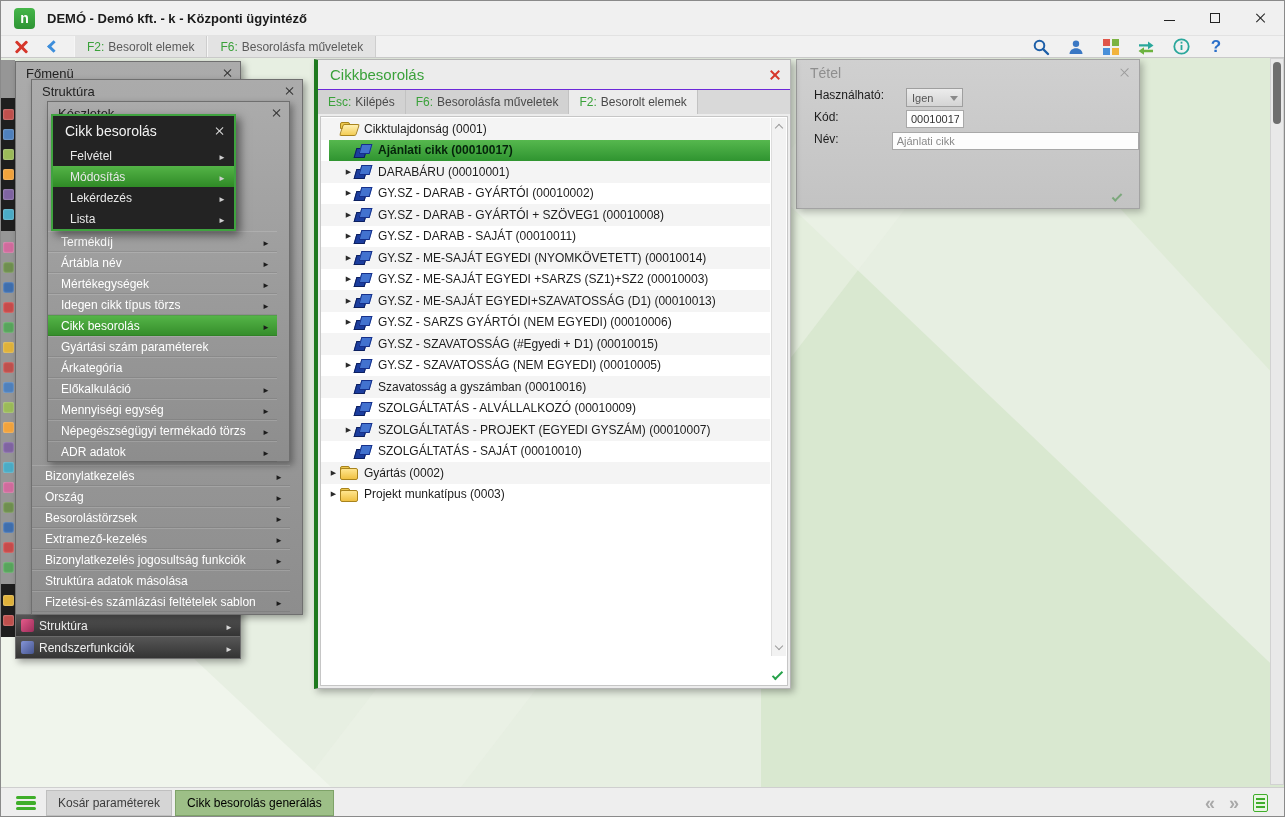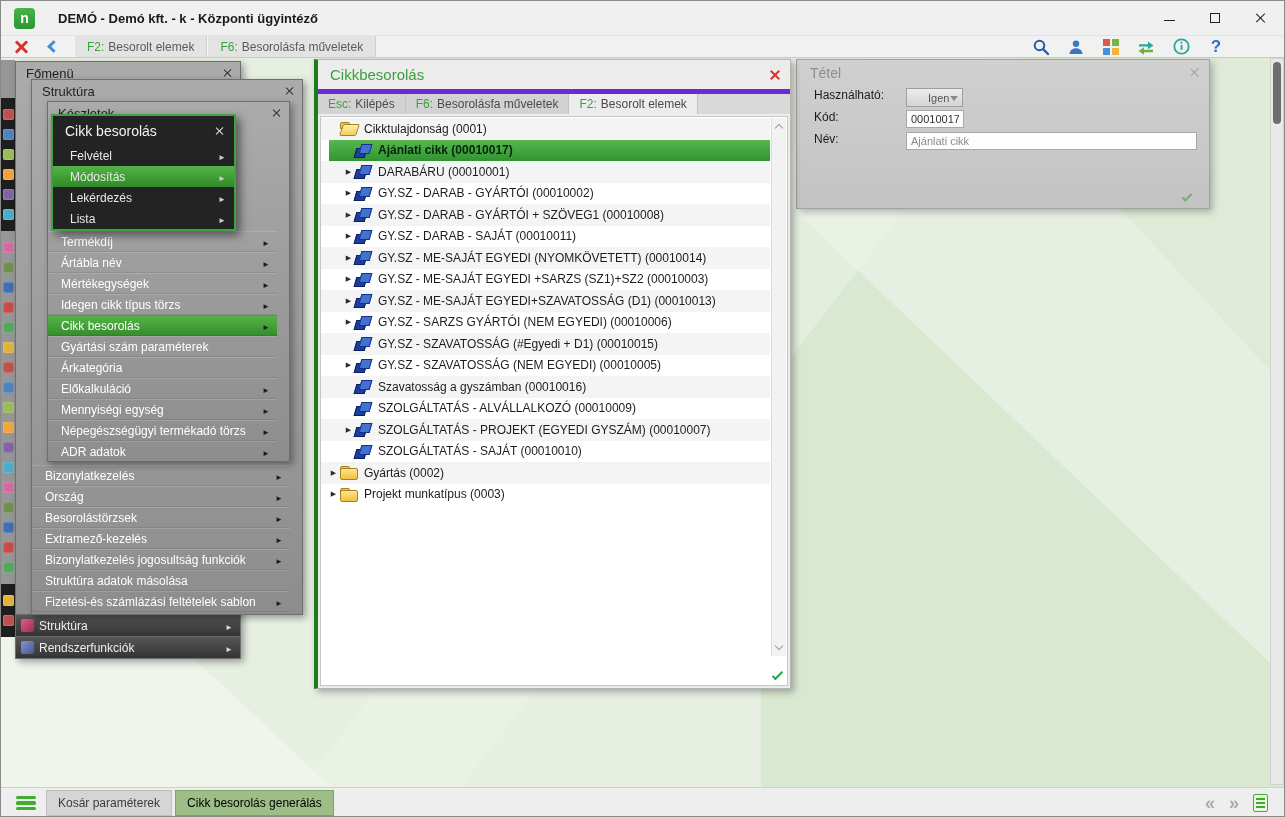--- a/index.html
+++ b/index.html
@@ -2,21 +2,21 @@
 <html><head>
 <meta charset="utf-8">
 <style>
 *{margin:0;padding:0;box-sizing:border-box}
 body{font-family:"Liberation Sans",sans-serif;background:#9a9a9a}
 .window{position:relative;width:1285px;height:817px;background:#e6eee1;overflow:hidden;border:1px solid #8a8a8a}
 
 
 .titlebar{position:absolute;left:0;top:0;width:100%;height:34px;background:#f0f0f0;display:flex;align-items:center;z-index:50}
 .app-icon{width:21px;height:21px;margin-left:13px;border-radius:4px;background:linear-gradient(#45b649,#2e9434);color:#fff;font-weight:bold;font-size:14px;display:flex;align-items:center;justify-content:center}
-.title-text{margin-left:23px;font-size:13px;font-weight:bold;color:#1a1a1a}
+.title-text{margin-left:12px;font-size:13px;font-weight:bold;color:#1a1a1a}
 .win-controls{margin-left:auto;display:flex;height:100%}
 .win-btn{width:46px;height:100%;display:flex;align-items:center;justify-content:center}
 .glyph-min{width:11px;height:0;border-bottom:1.6px solid #222;margin-top:5px}
 .glyph-max{width:10px;height:10px;border:1.3px solid #222}
 .glyph-x{position:relative;width:12px;height:12px}
 .glyph-x::before,.glyph-x::after{content:"";position:absolute;left:5.4px;top:0;width:1.4px;height:12px;background:#222}
 .glyph-x::before{transform:rotate(45deg)}.glyph-x::after{transform:rotate(-45deg)}
 
 
 .toolbar{position:absolute;left:0;top:34px;width:100%;height:23px;background:#f1f1f1;border-top:1px solid #e2e2e2;border-bottom:1px solid #c9c9c9;display:flex;align-items:center;z-index:50}
@@ -78,21 +78,21 @@
 .fomenu-bar:nth-child(1) .fm-ic{background:linear-gradient(135deg,#e55a8a,#9c2d5a)}
 .fomenu-bar:nth-child(2) .fm-ic{background:linear-gradient(135deg,#8494d6,#46558f)}
 
 
 .center-panel{position:absolute;left:313px;top:1px;width:477px;height:630px;background:#ececec;border:1px solid #b5b5b5;border-left:4px solid #1e7a1e;box-shadow:3px 3px 7px rgba(0,0,0,.3);display:flex;flex-direction:column;z-index:5}
 .cp-header{height:29px;display:flex;align-items:center;padding:0 9px 0 12px}
 .cp-title{font-size:15px;color:#3aa13a}
 .cp-close{margin-left:auto;position:relative;width:12px;height:12px}
 .cp-close::before,.cp-close::after{content:"";position:absolute;left:5px;top:0;width:2px;height:12px;background:#d6362a}
 .cp-close::before{transform:rotate(45deg)}.cp-close::after{transform:rotate(-45deg)}
-.cp-tabs{height:25px;display:flex;background:#d9d9d9;border-top:5px solid #6d28d9}
+.cp-tabs{height:25px;display:flex;background:#d9d9d9;border-top:1px solid #6d28d9}
 .cp-tab{display:flex;align-items:center;padding:0 10px;font-size:12px;color:#4a4a4a;background:#d2d2d2;border-right:1px solid #c2c2c2;white-space:nowrap}
 .cp-tab .key{color:#3aa13a;margin-right:4px}
 .cp-tab.active{background:#ececec}
 .tree-wrap{flex:1;margin:2px;background:#fff;border:1px solid #c6c6c6;position:relative;overflow:hidden}
 .tree-rows{position:absolute;left:0;top:1px;right:17px}
 .tree-row{height:21.5px;display:flex;align-items:center;font-size:12px;color:#1c1c1c;padding-left:6px;white-space:nowrap}
 .tree-row:nth-child(odd){background:#f4f4f4}
 .tree-row.selected{background-image:linear-gradient(#56b84e,#2f9430);background-position:8px 0;background-size:calc(100% - 8px) 100%;background-repeat:no-repeat;color:#05230b;font-weight:bold}
 .indent{flex:0 0 auto}
 .expander{width:13px;display:flex;align-items:center;justify-content:center;flex:0 0 auto}
@@ -107,28 +107,28 @@
 .ic-item::after{content:"";position:absolute;left:5px;top:0;width:9px;height:8px;background:#4272cf;border:1px solid #16308a;transform:skewX(-16deg)}
 .tree-scroll{position:absolute;top:1px;right:1px;bottom:29px;width:15px;background:#f2f2f2;border-left:1px solid #ddd}
 .ts-btn{position:absolute;left:0;width:100%;height:16px;display:flex;align-items:center;justify-content:center}
 .ts-up{top:0}.ts-down{bottom:0}
 .chev{width:6px;height:6px;border-right:1.6px solid #9b9b9b;border-bottom:1.6px solid #9b9b9b}
 .chev.up{transform:rotate(-135deg);margin-top:4px}
 .chev.down{transform:rotate(45deg);margin-bottom:4px}
 .tree-check{position:absolute;right:4px;bottom:8px;width:11px;height:5px;border-left:2.4px solid #27a24b;border-bottom:2.4px solid #27a24b;transform:rotate(-45deg)}
 
 
-.detail-panel{position:absolute;left:795px;top:1px;width:414px;height:150px;background:linear-gradient(#d0d0d0,#c3c3c3);border:1px solid #a3a3a3;box-shadow:3px 3px 7px rgba(0,0,0,.25);z-index:4}
+.detail-panel{position:absolute;left:795px;top:1px;width:344px;height:150px;background:linear-gradient(#d0d0d0,#c3c3c3);border:1px solid #a3a3a3;box-shadow:3px 3px 7px rgba(0,0,0,.25);z-index:4}
 .dp-header{height:25px;display:flex;align-items:center;padding:0 9px 0 13px;font-size:14px;color:#8e8e8e}
 .dp-close{margin-left:auto;position:relative;width:11px;height:11px}
 .dp-close::before,.dp-close::after{content:"";position:absolute;left:4.8px;top:0;width:1.4px;height:11px;background:#9a9a9a}
 .dp-close::before{transform:rotate(45deg)}.dp-close::after{transform:rotate(-45deg)}
 .dp-row{display:flex;margin:3px 0 0 17px;height:19px;font-size:12px;color:#1c1c1c}
 .dp-label{width:92px}
-.dp-select{width:57px;height:19px;background:linear-gradient(#ececec,#d4d4d4);border:1px solid #9f9f9f;display:flex;align-items:center;padding:0 14px 0 21px;font-size:11px;color:#555;position:relative}
+.dp-select{width:57px;height:19px;background:linear-gradient(#ececec,#d4d4d4);border:1px solid #9f9f9f;display:flex;align-items:center;padding:0 14px 0 5px;font-size:11px;color:#555;position:relative}
 .dp-select::after{content:"";position:absolute;right:4px;top:7px;border-left:4px solid transparent;border-right:4px solid transparent;border-top:5px solid #8a8a8a}
 .dp-input{height:18px;border:1px solid #a8a8a8;background:#fdfdfd;font-family:inherit;font-size:11px;color:#333;padding:0 4px}
 .dp-input.code{width:58px}
 .dp-input.name{width:291px;color:#8a8a8a}
 .dp-check{position:absolute;right:17px;bottom:9px;width:10px;height:5px;border-left:2.2px solid #7ca87c;border-bottom:2.2px solid #7ca87c;transform:rotate(-45deg)}
 
 
 .win-scroll{position:absolute;right:2px;top:0;width:14px;height:727px;background:#e9e9e9;border:1px solid #d2d2d2;z-index:7}
 .ws-thumb{position:absolute;left:2px;top:3px;width:8px;height:62px;background:#6e6e6e;border-radius:4px}
 

